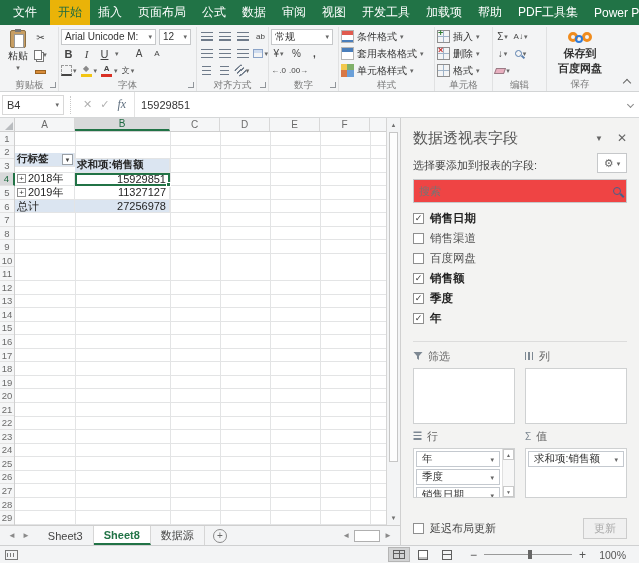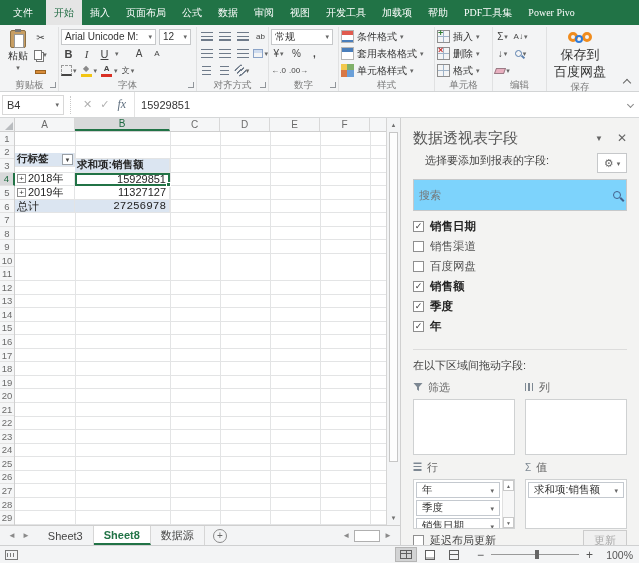--- a/index.html
+++ b/index.html
@@ -2,23 +2,23 @@
 <html><head>
 <meta charset="utf-8">
 <style>
   * { box-sizing: border-box; margin: 0; padding: 0; }
   html,body { width:639px; height:563px; overflow:hidden; }
   body { font-family:"Liberation Sans","DejaVu Sans",sans-serif; font-size:12px; background:#fff; color:#333; }
   .app { width:639px; height:563px; display:flex; flex-direction:column; position:relative; }
 
   
   .tabbar { height:25px; background:#217346; display:flex; align-items:stretch; color:#fff; flex:none; }
-  .rtab { padding:0 8px; display:flex; align-items:center; font-size:10px; white-space:nowrap;font-family:Liberation Serif, serif; }
+  .rtab { padding:0 8px; display:flex; align-items:center; font-size:12px; white-space:nowrap; }
   .rtab.file { padding:0 13px; background:#1f6e44; }
-  .rtab.active { background:#e5e5e5; color:#1e6a41; }
+  .rtab.active { background:#eab308; color:#1e6a41; }
   .tabs-wrap { display:flex; align-items:stretch; }
 
   
   .ribbon { height:67px; background:#f3f4f5; border-bottom:1px solid #d2d4d5; display:flex; padding:2px 0 0 1px; position:relative; flex:none; }
   .grp { display:flex; flex-direction:column; border-right:1px solid #e0e1e2; position:relative; padding:1px 2px 0; }
   .gc { flex:1; display:flex; }
   .glabel { height:14px; font-size:9.5px; color:#7a7a7a; display:flex; align-items:center; justify-content:center; }
   .dlg { position:absolute; right:2px; bottom:3px; width:6px; height:6px; border-right:1px solid #90959a; border-bottom:1px solid #90959a; }
   .dd { font-size:7px; color:#666; line-height:1; }
   .r { display:flex; align-items:center; gap:3px; height:17px; }
@@ -54,21 +54,21 @@
       linear-gradient(90deg,#d97846 0 6px,#6a9fd8 6px) bottom left/13px 7px no-repeat; }
   .rowbtn { display:flex; align-items:center; gap:3px; height:17px; font-size:10px; color:#333; white-space:nowrap; }
   .ci { width:13px; height:13px; border:1px solid #8f8f8f; background:
       repeating-linear-gradient(0deg,transparent 0 5px,#9fb3c8 5px 6px),
       repeating-linear-gradient(90deg,transparent 0 5px,#9fb3c8 5px 6px); position:relative; flex:none; }
   .ci-0::after { content:"+"; position:absolute; left:0; top:-3px; font-size:9px; color:#2e7d32; font-weight:bold; }
   .ci-1::after { content:"\00d7"; position:absolute; left:0; top:-3px; font-size:9px; color:#c62828; font-weight:bold; }
   .mag { width:7px; height:7px; border:1.5px solid #5a7fae; border-radius:50%; position:relative; }
   .mag::after { content:""; position:absolute; right:-3px; bottom:-3px; width:2px; height:4px; background:#5a7fae; transform:rotate(-45deg); }
   .eraser { width:10px; height:6px; background:#e8b0c0; border:1px solid #9a7b85; transform:skewX(-20deg); }
-  .savebtn { width:56px; display:flex; flex-direction:column; align-items:center; gap:1px; padding-top:3px; font-size:13px; color:#333; line-height:1.25; }
+  .savebtn { width:56px; display:flex; flex-direction:column; align-items:center; gap:1px; padding-top:3px; font-size:11px; color:#333; line-height:1.25;font-weight:bold; }
   .knot { position:relative; width:24px; height:15px; }
   .kc { position:absolute; width:10px; height:10px; border:3px solid #f08c1e; border-radius:50%; }
   .kc1 { left:0; top:1px; } .kc2 { right:0; top:1px; }
   .kc3 { left:7px; top:4px; width:8px; height:8px; border:2.5px solid #2f7bd9; }
   .collapse-chev { position:absolute; right:9px; bottom:5px; width:6px; height:6px; border-left:1px solid #666; border-top:1px solid #666; transform:rotate(45deg); }
 
   
   .fbar { height:26px; background:#fff; border-bottom:1px solid #d5d7d8; display:flex; align-items:center; flex:none; }
   .namebox { width:62px; height:20px; margin-left:2px; border:1px solid #d8d8d8; display:flex; align-items:center; padding:0 4px; font-size:11px; color:#333; }
   .namebox .dd { margin-left:auto; }
@@ -92,21 +92,21 @@
   .colh.sel { background:#d8d9da; border-bottom:2px solid #217346; color:#1e6a41; }
   .colh-filler { flex:1; }
   .grid-body { position:relative; flex:1; background:
       repeating-linear-gradient(to bottom, transparent 0 12.55px, #e3e4e5 12.55px 13.55px); overflow:hidden; }
   .rownums { position:absolute; left:0; top:0; width:15px; bottom:0; background:#f5f6f7; border-right:1px solid #cfcfcf; z-index:3; }
   .rown { height:13.55px; display:flex; align-items:center; justify-content:center; font-size:9.5px; color:#6b6b6b; border-bottom:1px solid #e2e2e2; }
   .rown.sel { background:#d8d9da; color:#1e6a41; border-right:2px solid #217346; margin-right:-1px; }
   .vline { position:absolute; top:0; bottom:0; width:1px; background:#e3e4e5; z-index:1; }
   .pcell { position:absolute; display:flex; align-items:center; font-size:11px; color:#262626; z-index:2; background:#fff; padding:0 2px; overflow:hidden; white-space:nowrap; border-bottom:1px solid #e3e4e5; border-right:1px solid #e3e4e5; }
   .phead { background:#dbe5f1; font-weight:bold; font-size:10.5px; }
-  .ptotal { background:#dbe5f1;font-family:Liberation Mono, monospace; }
+  .ptotal { background:#dbe5f1; }
   .pvalue { justify-content:flex-end; padding-right:3px; }
   .a3dd { position:absolute; right:1px; top:1px; width:11px; height:11px; background:#fff; border:1px solid #9aa0a6; font-size:6px; color:#444; display:flex; align-items:center; justify-content:center; font-weight:normal; }
   .expbox { width:9px; height:9px; border:1px solid #8c8c8c; background:#fff; font-size:8px; line-height:7px; text-align:center; color:#333; margin-right:2px; flex:none; }
   .selbox { position:absolute; border:2px solid #217346; z-index:4; pointer-events:none; }
   .fillhandle { position:absolute; right:-3px; bottom:-3px; width:5px; height:5px; background:#217346; border:1px solid #fff; }
 
   .vscroll { width:14px; background:#f3f4f5; border-left:1px solid #d5d5d5; display:flex; flex-direction:column; align-items:stretch; flex:none; }
   .sarrow { height:14px; display:flex; align-items:center; justify-content:center; font-size:6px; color:#707070; flex:none; }
   .vthumb { margin:0 2px; height:330px; background:#fdfdfd; border:1px solid #c6c6c6; flex:none; }
   .vtrack { flex:1; }
@@ -119,24 +119,24 @@
   .hscroll { display:flex; align-items:center; gap:2px; margin-left:auto; margin-right:6px; }
   .hbtn { font-size:8px; color:#8a8a8a; padding:0 2px; }
   .hthumb { width:26px; height:12px; background:#fff; border:1px solid #b0b0b0; }
 
   
   .panel { width:239px; border-left:1px solid #d0d0d0; background:#f3f3f2; display:flex; flex-direction:column; padding:8px 12px 6px; flex:none; }
   .ptitle-row { display:flex; align-items:center; height:24px; flex:none; }
   .ptitle { font-size:15px; color:#555; flex:1; }
   .pt-dd { font-size:8px; color:#666; margin-right:14px; }
   .pt-x { font-size:12px; color:#666; }
-  .psub-row { display:flex; align-items:flex-start; margin-top:3px; flex:none;margin-left:12px; }
+  .psub-row { display:flex; align-items:flex-end; margin-top:3px; flex:none; }
   .psub { font-size:11px; color:#444; flex:1; }
   .gearbtn { width:30px; height:20px; background:#fff; border:1px solid #c6c8ca; display:flex; align-items:center; justify-content:center; gap:3px; color:#666; font-size:11px; }
-  .searchbox { margin-top:6px; height:32px; background:#7dd3fc; border:1px solid #c6c8ca; display:flex; align-items:center; padding:0 5px; flex:none; }
+  .searchbox { margin-top:6px; height:24px; background:#ef4444; border:1px solid #c6c8ca; display:flex; align-items:center; padding:0 5px; flex:none; }
   .searchbox input { border:none; outline:none; flex:1; font-size:11px; color:#333; background:transparent; font-family:inherit; }
   .mag2 { width:8px; height:8px; border:1.5px solid #44618c; border-radius:50%; position:relative; flex:none; }
   .mag2::after { content:""; position:absolute; right:-3px; bottom:-4px; width:2px; height:5px; background:#44618c; transform:rotate(-45deg); }
   .fields { margin-top:9px; height:120px; display:flex; flex-direction:column; gap:7px; flex:none; }
   .field { display:flex; align-items:center; gap:6px; height:13px; }
   .cbx { width:11px; height:11px; background:#fff; border:1px solid #8f8f8f; display:flex; align-items:center; justify-content:center; font-size:9px; color:#3a3a3a; flex:none; line-height:1; }
   .flabel { font-size:11.5px; color:#555; }
   .flabel.on { color:#222; font-weight:bold; }
   .more { margin-top:4px; font-size:11px; color:#555; flex:none; }
   .pdivider { margin-top:9px; border-top:1px solid #dcdcdc; flex:none; }
@@ -165,21 +165,21 @@
   .vbtn.sel { background:#d2d3d4; border:1px solid #b5b5b5; }
   .vic-normal { width:12px; height:9px; border:1px solid #5f5f5f; background:
       linear-gradient(90deg,transparent 0 5px,#5f5f5f 5px 6px,transparent 6px),
       linear-gradient(0deg,transparent 0 4px,#5f5f5f 4px 5px,transparent 5px); }
   .vic-layout { width:10px; height:10px; border:1px solid #5f5f5f; background:#fff; box-shadow:inset 0 -2px 0 #c0c0c0; }
   .vic-break { width:10px; height:10px; border:1px solid #5f5f5f; background:linear-gradient(0deg,transparent 0 4px,#5f5f5f 4px 5px,transparent 5px); }
   .zoomctl { display:flex; align-items:center; gap:7px; margin:0 8px 0 12px; }
   .zsign { font-size:12px; color:#555; line-height:1; }
   .ztrack { width:88px; height:1px; background:#9a9a9a; position:relative; }
   .zthumb { position:absolute; left:50%; top:-4px; width:4px; height:9px; background:#666; }
-  .zlevel { width:32px; text-align:right; margin-right:6px; }
+  .zlevel { width:32px; text-align:right; margin-right:13px; }
 </style>
 </head>
 <body>
 
 <div class="app">
 
   <div class="tabbar">
     <div class="rtab file">文件</div>
     <div class="tabs-wrap">
         <div class="rtab active">开始</div>
@@ -591,21 +591,20 @@
           <div class="field">
             <span class="cbx on">✓</span>
             <span class="flabel on">季度</span>
           </div>
           <div class="field">
             <span class="cbx on">✓</span>
             <span class="flabel on">年</span>
           </div>
         </div>
       <div class="pdivider"></div>
-      <div class="draghint">在以下区域间拖动字段:</div>
       <div class="areas">
         <div class="ahead">
           <svg width="10" height="10" viewBox="0 0 10 10">
               <path d="M0.5 1h9L6 5v4L4 7.6V5z" fill="#7d8893"></path>
             </svg>
           <span>筛选</span>
         </div>
         <div class="ahead">
           <span class="aic-cols"></span>
           <span>列</span>

